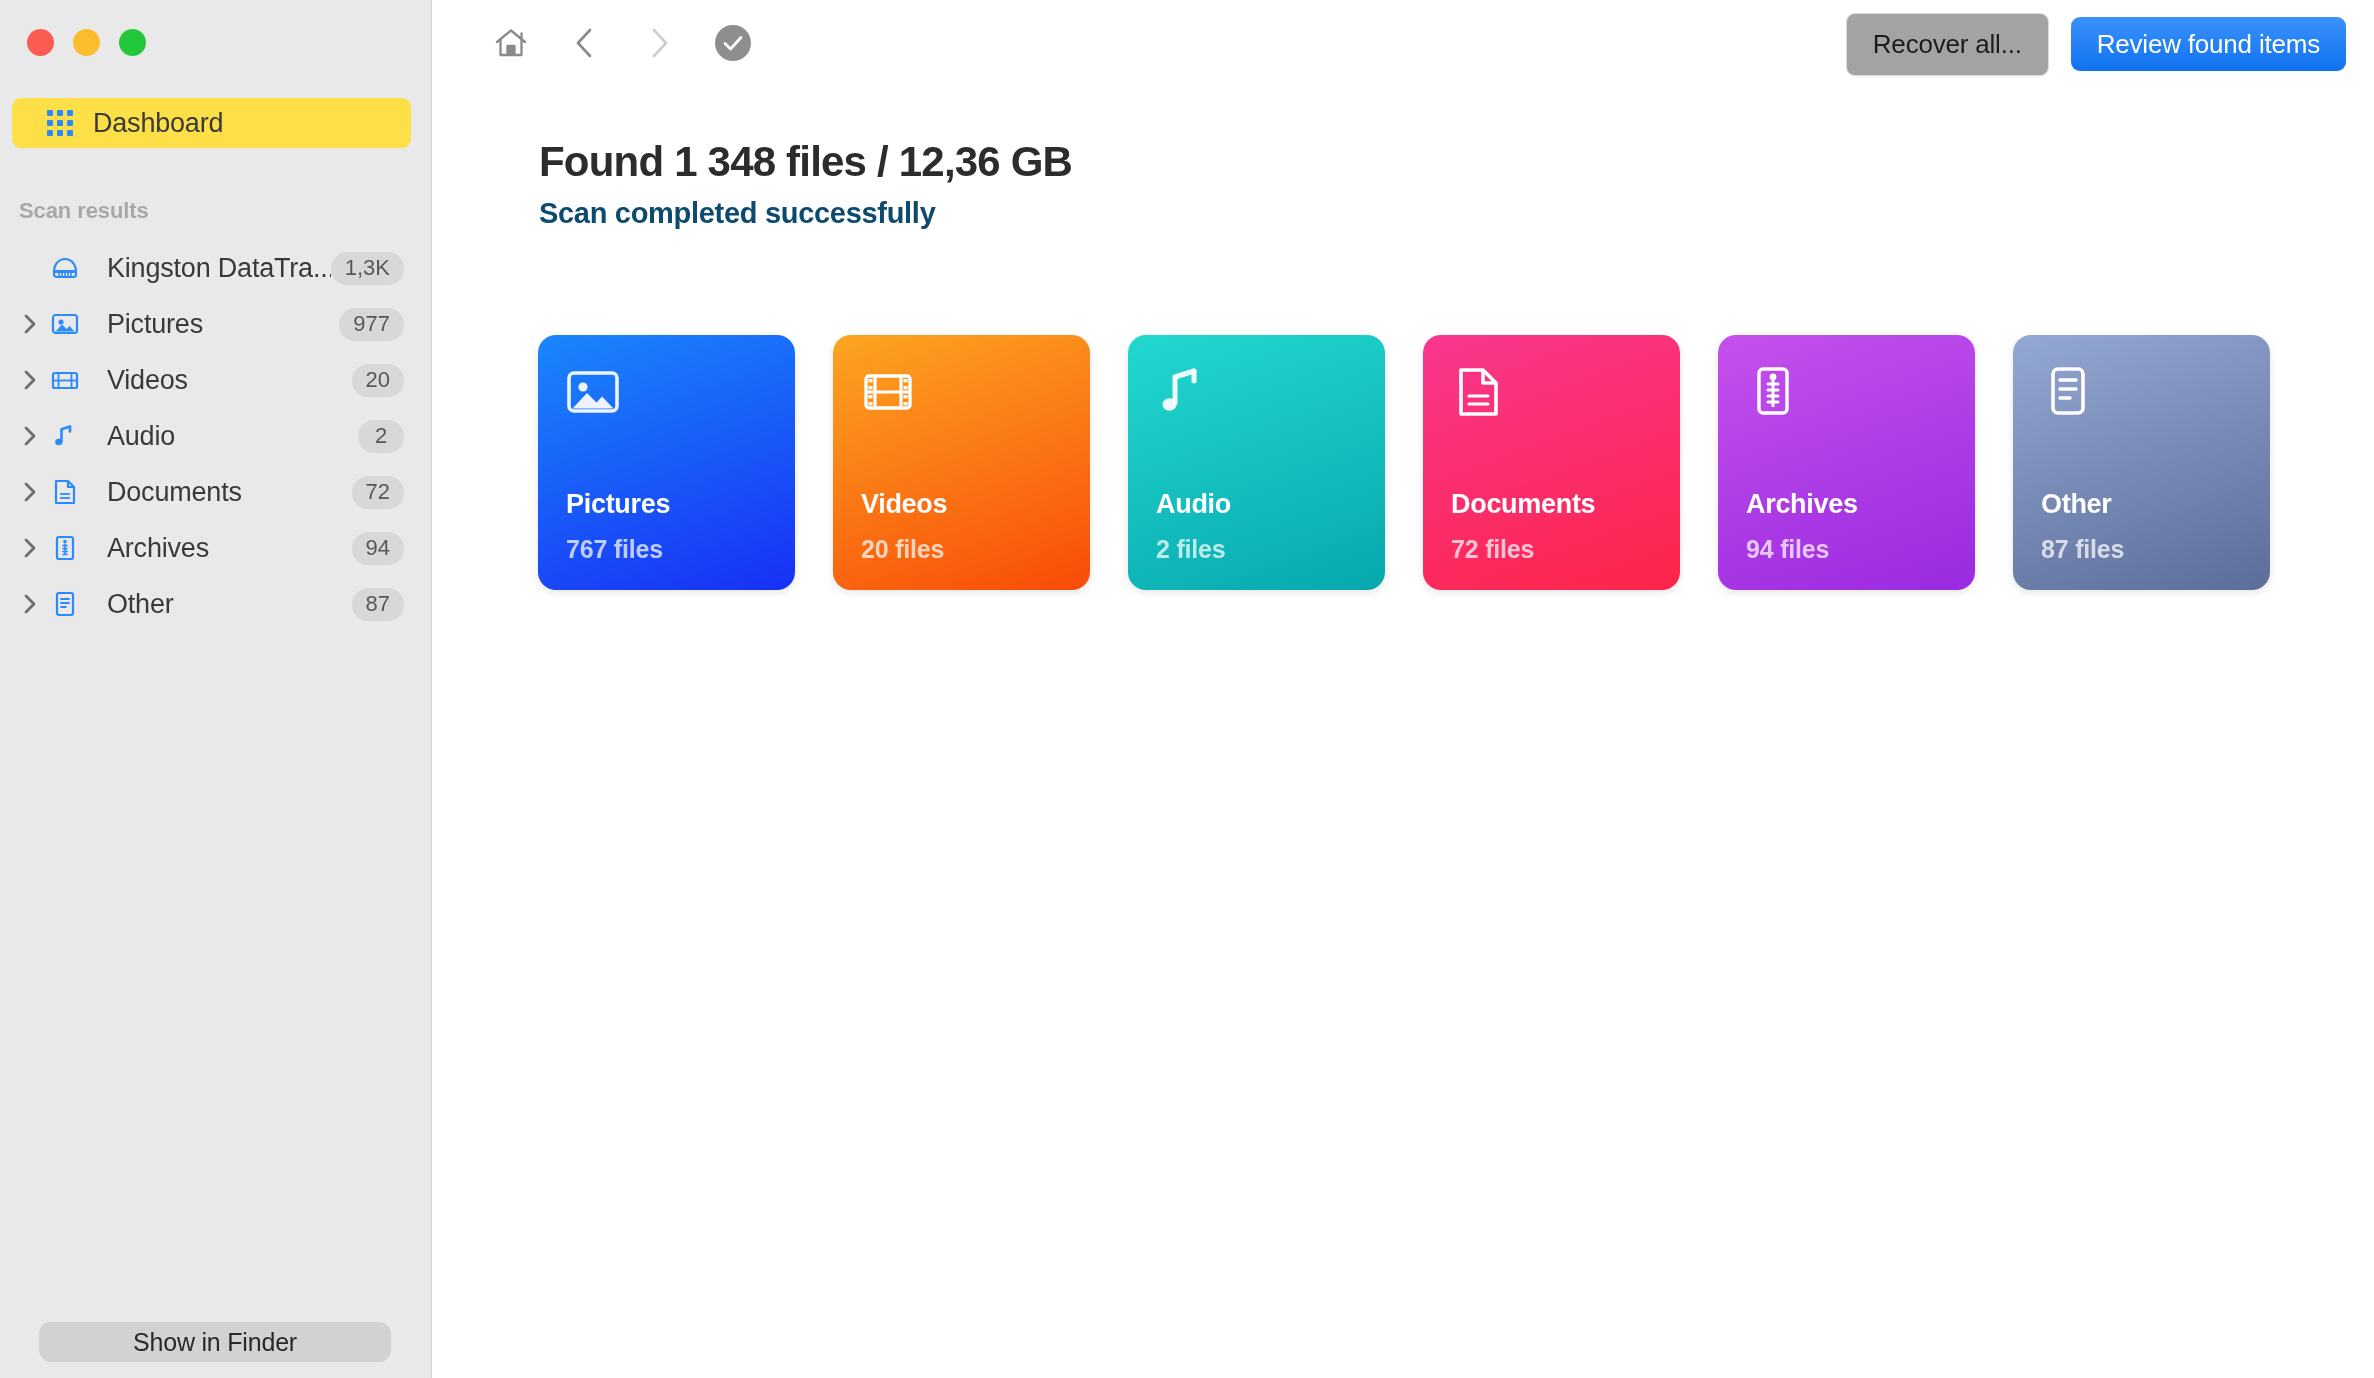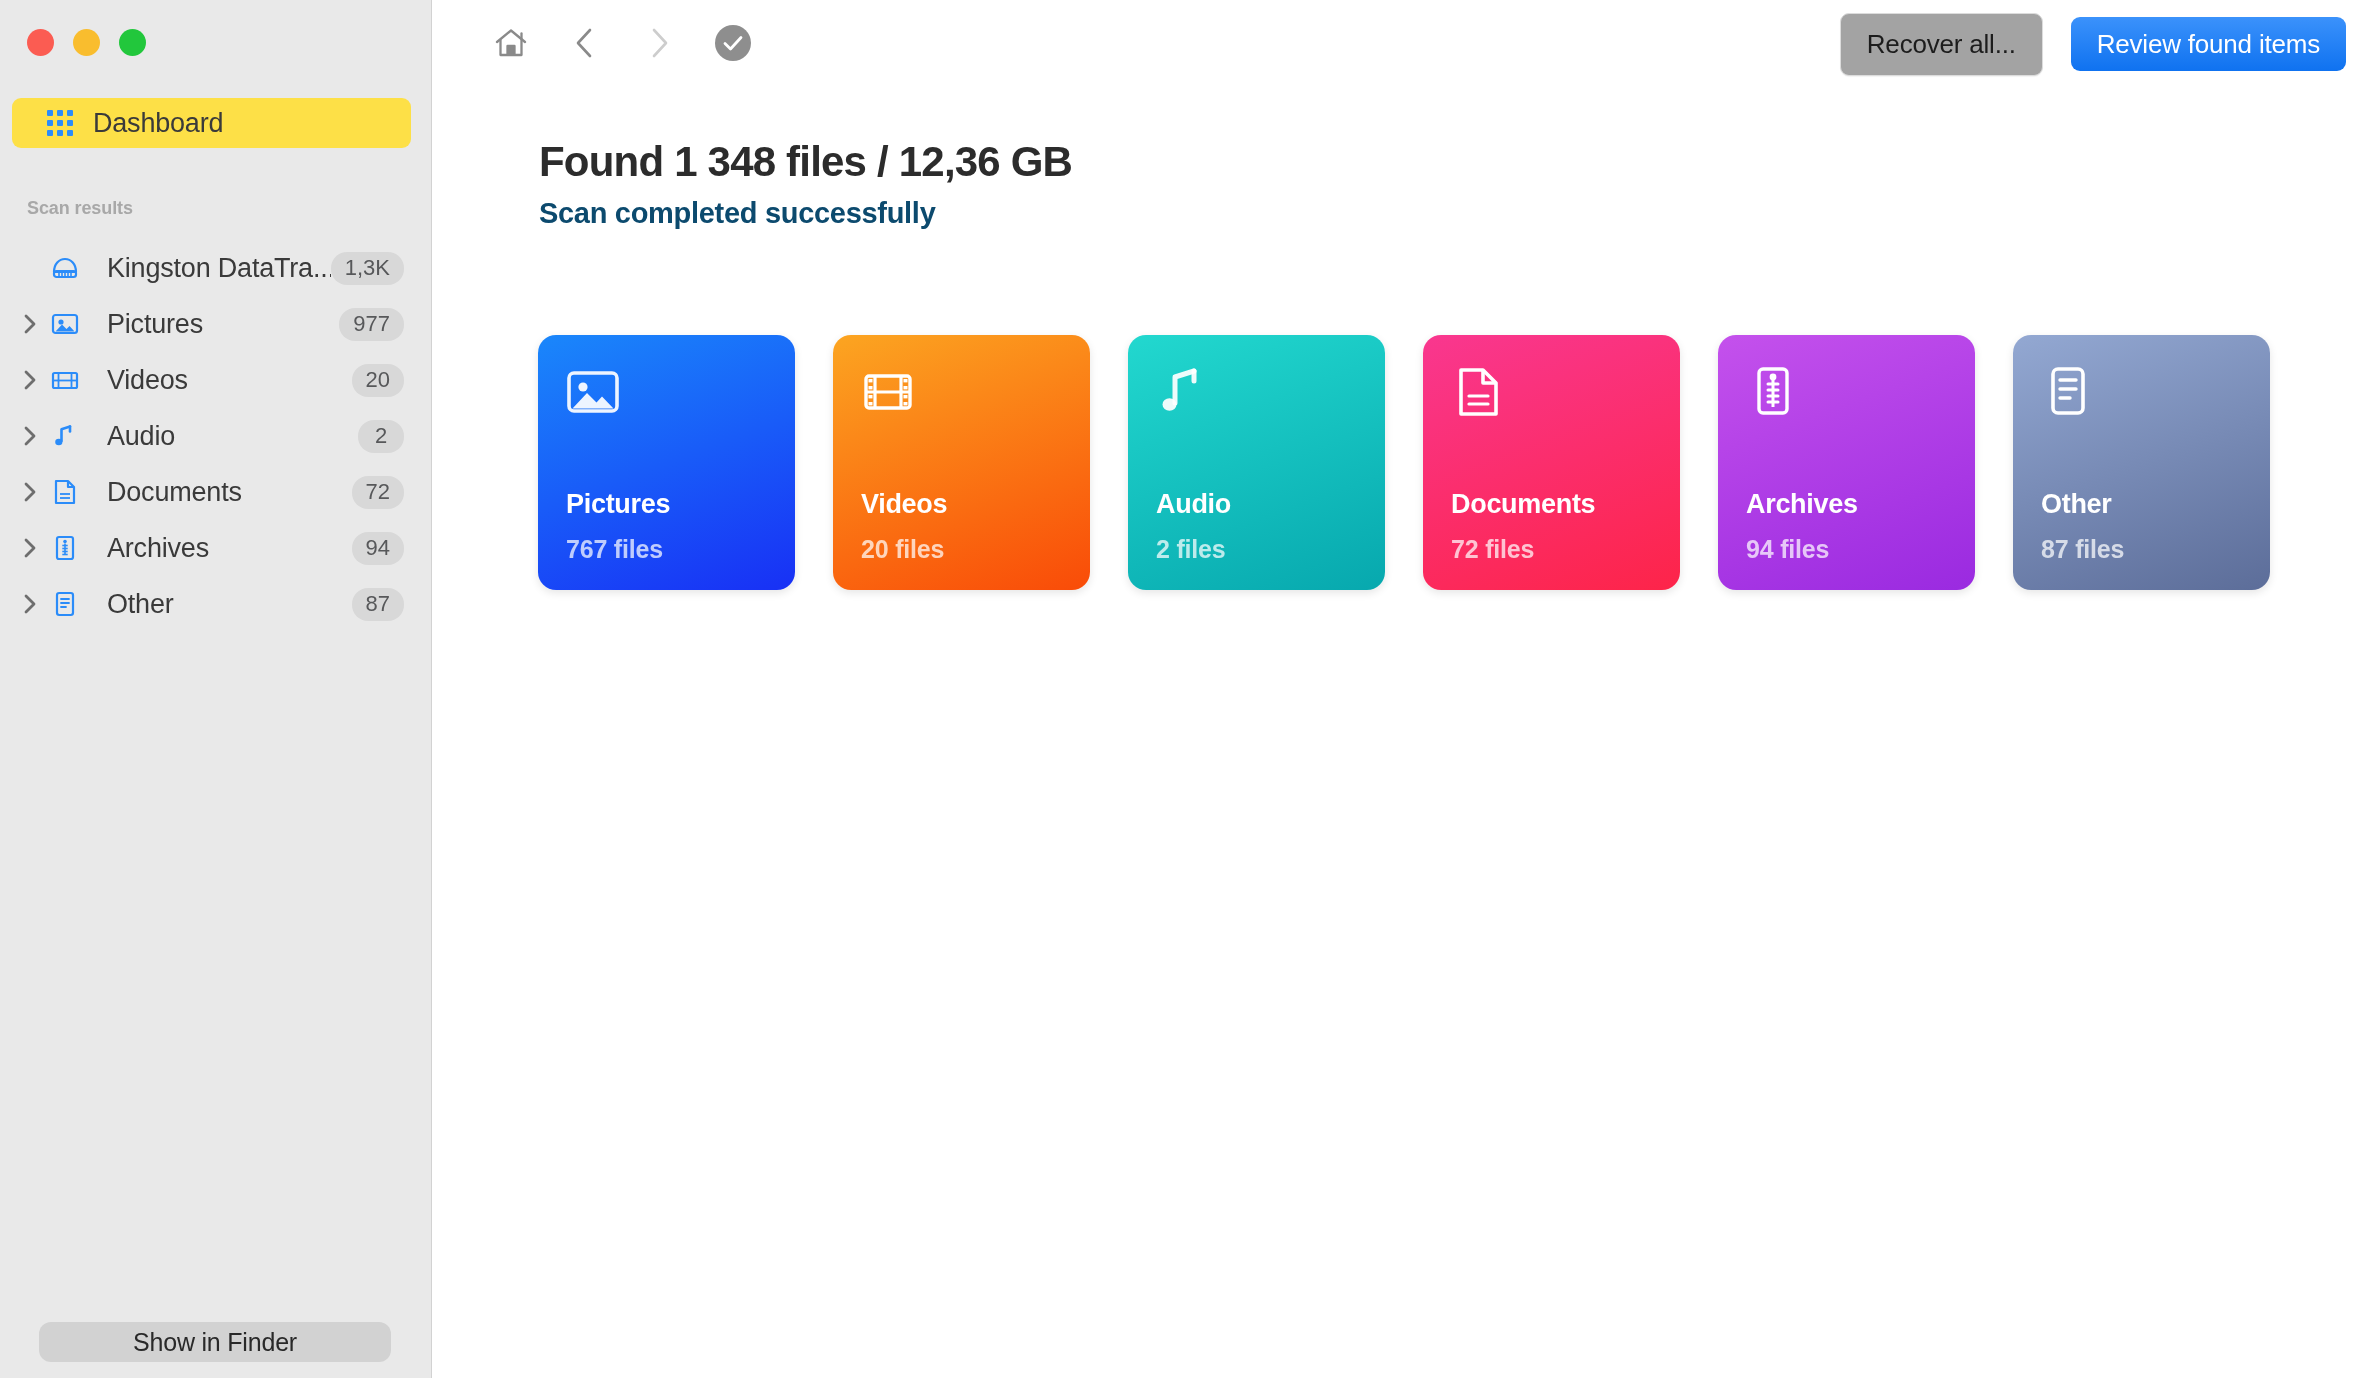--- a/index.html
+++ b/index.html
@@ -63,22 +63,22 @@
   .dashboard-row .grid-icon { margin-right: 20px; display: flex; }
   .dashboard-label {
     font-size: 27px;
     color: #3a3a3a;
     letter-spacing: -0.2px;
   }
 
   .section-title {
     position: absolute;
     top: 198px;
-    left: 27px;
-    font-size: 18px;
+    left: 19px;
+    font-size: 22px;
     font-weight: bold;
     color: #a8a8a8;
     letter-spacing: -0.1px;
   }
 
   .nav-list {
     position: absolute;
     top: 240px;
     left: 0;
     width: 432px;
@@ -207,21 +207,20 @@
     border-radius: 9px;
     background: linear-gradient(180deg, #3b92fb 0%, #0f72f0 100%);
     border: none;
     font-size: 26px;
     color: #ffffff;
     font-family: "Liberation Sans", sans-serif;
     letter-spacing: -0.2px;
     display: flex;
     align-items: center;
     font-weight: normal;
-    margin-left: 6px;
   }
 
   .headline {
     position: absolute;
     top: 138px;
     left: 107px;
     font-size: 42px;
     font-weight: bold;
     color: #2c2c2c;
     letter-spacing: -0.8px;

